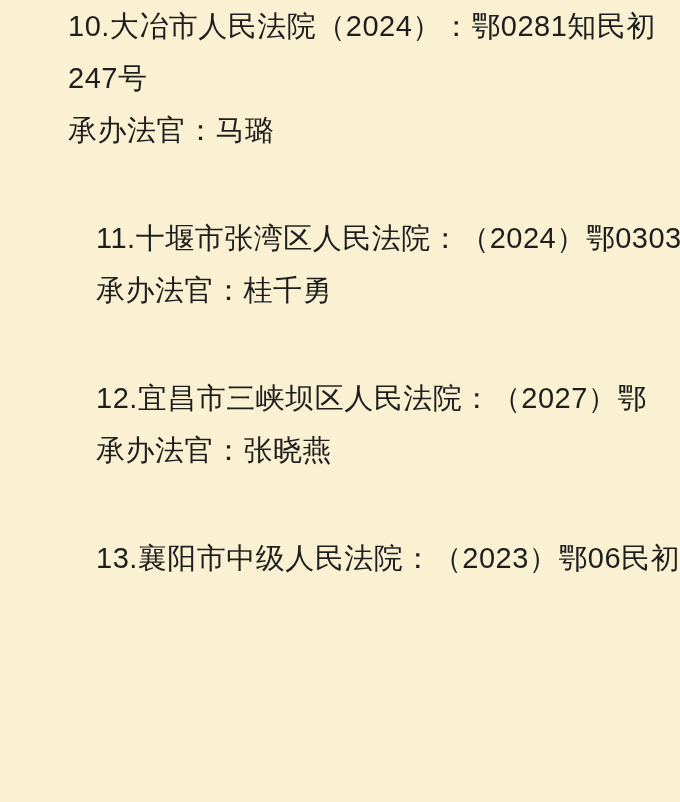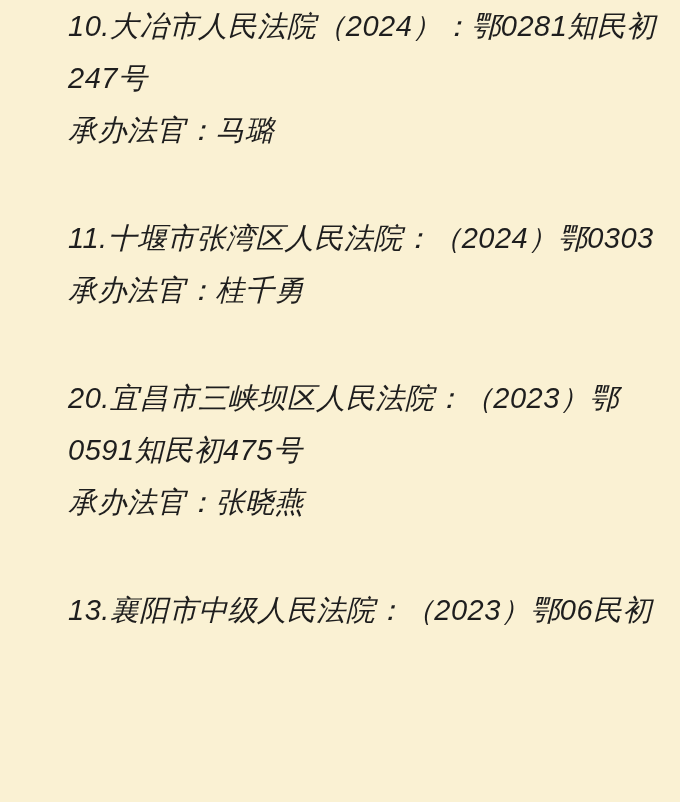--- a/index.html
+++ b/index.html
@@ -17,51 +17,50 @@
     box-sizing: border-box;
     width: 680px;
     height: 802px;
     padding: 0 30px 0 68px;
   }
   .case-entry {
     margin: 0;
   }
   .case-entry + .case-entry {
     margin-top: 56px;
+    margin-left: 28px;
   }
   .line {
     margin: 0;
     font-size: 29px;
     line-height: 52px;
     font-weight: 500;
     color: #1E1E1E;
     white-space: nowrap;
     letter-spacing: 0.5px;
-    font-style: italic;
   }
 </style>
 </head>
 <body>
 
 <div class="page">
 
   <section class="case-entry">
     <p class="line">10.大冶市人民法院（2024）：鄂0281知民初</p>
     <p class="line">247号</p>
     <p class="line">承办法官：马璐</p>
   </section>
 
   <section class="case-entry">
     <p class="line">11.十堰市张湾区人民法院：（2024）鄂0303</p>
     <p class="line">承办法官：桂千勇</p>
   </section>
 
   <section class="case-entry">
-    <p class="line">20.宜昌市三峡坝区人民法院：（2023）鄂</p>
-    <p class="line">0591知民初475号</p>
+    <p class="line">12.宜昌市三峡坝区人民法院：（2027）鄂</p>
     <p class="line">承办法官：张晓燕</p>
   </section>
 
   <section class="case-entry">
     <p class="line">13.襄阳市中级人民法院：（2023）鄂06民初</p>
   </section>
 
 </div>
 
 </body></html>

